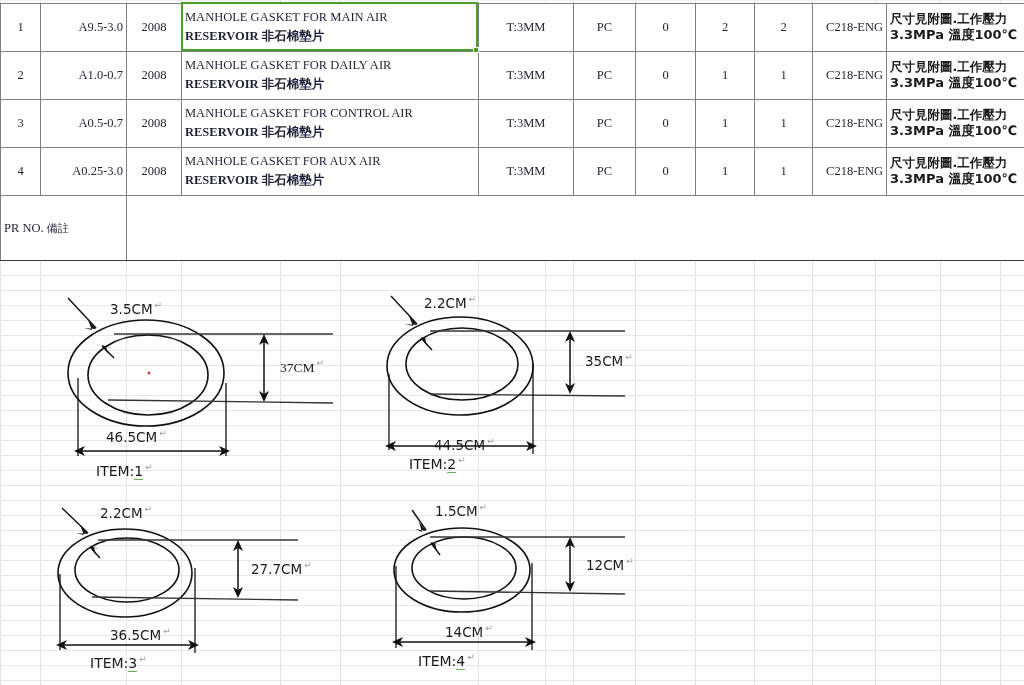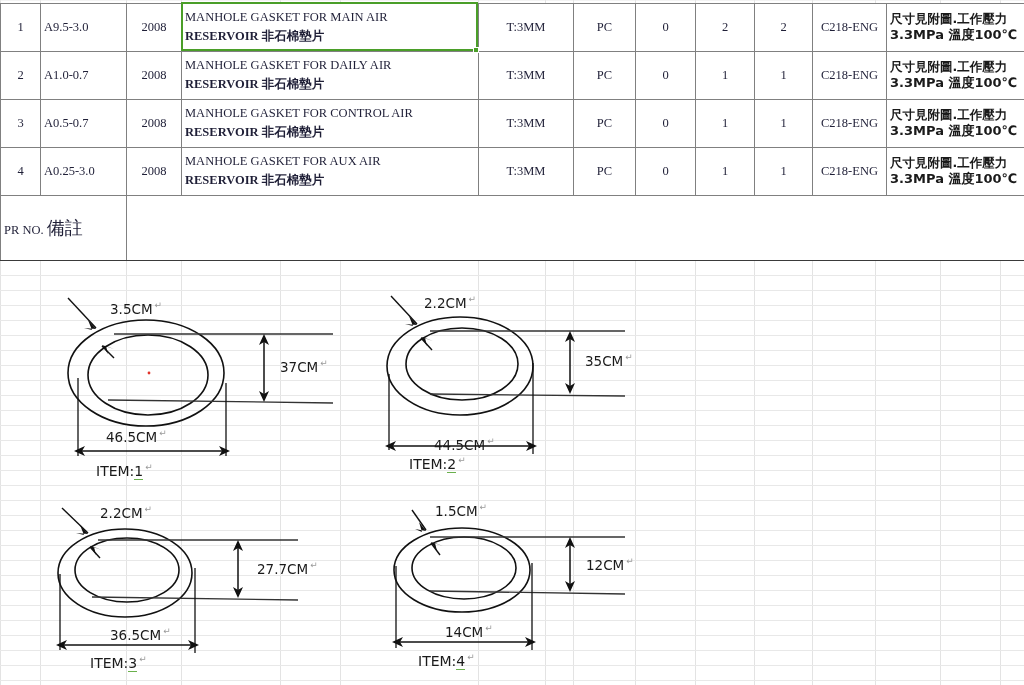--- a/index.html
+++ b/index.html
@@ -25,47 +25,47 @@
     font-family:"Liberation Serif", serif;
     font-size:12.5px;
     color:#1f1f37;
     padding:0 3px;
     vertical-align:middle;
     background:#ffffff;
     height:48px;
     box-sizing:border-box;
   }
   td.c-no{width:40px;text-align:center;}
-  td.c-code{width:86px;text-align:left;}
+  td.c-code{width:86px;text-align:right;}
   td.c-year{width:55px;text-align:center;}
   td.c-desc{width:297px;text-align:left;line-height:1.42;padding-left:5px;}
   td.c-spec{width:95px;text-align:center;}
   td.c-unit{width:62px;text-align:center;}
   td.c-q1{width:60px;text-align:center;}
   td.c-q2{width:59px;text-align:center;}
   td.c-q3{width:58px;text-align:center;background:#ffff00;}
-  td.c-drw{width:74px;text-align:center;font-size:12px;}
+  td.c-drw{width:74px;text-align:right;font-size:12px;}
   td.c-rem{width:149px;text-align:left;padding-left:4px;font-weight:bold;}
 
   .desc-en{display:block;}
   .desc-cn{font-family:"DejaVu Sans", sans-serif;font-size:12.5px;}
   .desc-line2{display:block;font-weight:bold;}
 
   .rem-l1{display:block;font-family:"DejaVu Sans", sans-serif;font-size:12.5px;line-height:1.25;color:#1a1a1a;}
   .rem-l2{display:block;font-family:"DejaVu Sans", sans-serif;font-size:13px;line-height:1.3;color:#1a1a1a;}
 
   
   tr.prrow td{height:65px;border-top:1px solid #555;border-bottom:1.6px solid #3a3a3a;}
   td.pr-label{
     width:126px;text-align:left;padding-left:4px;vertical-align:middle;
     border-right:1.6px solid #3a3a3a;border-left:1px solid #808080;
   }
   td.pr-blank{border-left:none;}
   .pr-txt{font-family:"Liberation Serif", serif;font-size:12.5px;}
-  .pr-cn{font-family:Liberation Serif, serif;font-size:18px;text-align:center;}
+  .pr-cn{font-family:Liberation Serif, serif;font-size:11px;text-align:center;}
 
   
   #selbox{
     position:absolute;left:181px;top:2px;width:297px;height:49px;
     border:2.2px solid #4a9e28;box-sizing:border-box;z-index:6;pointer-events:none;
   }
   #selhandle{
     position:absolute;left:473px;top:47px;width:6px;height:6px;
     background:#4a9e28;border:1px solid #ffffff;box-sizing:border-box;z-index:7;
   }
@@ -258,21 +258,21 @@
       <line x1="216" y1="50" x2="216" y2="110" stroke="#111" stroke-width="1.5"></line>
       <polygon points="216,46 211,57 216,54 221,57" fill="#111"></polygon>
       <polygon points="216,114 211,103 216,106 221,103" fill="#111"></polygon>
       <line x1="30" y1="90" x2="30" y2="168" stroke="#111" stroke-width="1.3"></line>
       <line x1="178" y1="95" x2="178" y2="168" stroke="#111" stroke-width="1.3"></line>
       <line x1="30" y1="163" x2="178" y2="163" stroke="#111" stroke-width="1.5"></line>
       <polygon points="26,163 37,158 34,163 37,168" fill="#111"></polygon>
       <polygon points="182,163 171,158 174,163 171,168" fill="#111"></polygon>
     </svg>
     <div class="dimtext" style="left:62px;top:12px;"><span>3.5CM</span><span class="tick">↵</span></div>
-    <div class="dimtext" style="left:232px;top:70px;"><span>37CM</span><span class="tick">↵</span></div>
+    <div class="dimtext" style="left:232px;top:70px;font-family:Liberation Serif, serif;"><span>37CM</span><span class="tick">↵</span></div>
     <div class="dimtext" style="left:58px;top:140px;"><span>46.5CM</span><span class="tick">↵</span></div>
     <div class="itemlabel" style="left:48px;top:174px;"><span>ITEM:</span><span class="num">1</span><span class="tick">↵</span></div>
   </div>
 
   <div class="drawing" style="left:385px;top:288px;">
     <svg width="300" height="195" viewBox="0 0 300 195">
       <ellipse cx="75" cy="78" rx="73" ry="49" fill="none" stroke="#111" stroke-width="1.6"></ellipse>
       <ellipse cx="77" cy="76" rx="56" ry="36" fill="none" stroke="#111" stroke-width="1.6"></ellipse>
       <line x1="6" y1="8" x2="32" y2="36" stroke="#111" stroke-width="1.4"></line>
       <polygon points="32,37 24,28 28,38 20,36" fill="#111"></polygon>
@@ -308,21 +308,21 @@
       <line x1="190" y1="46" x2="190" y2="96" stroke="#111" stroke-width="1.5"></line>
       <polygon points="190,42 185,53 190,50 195,53" fill="#111"></polygon>
       <polygon points="190,100 185,89 190,92 195,89" fill="#111"></polygon>
       <line x1="12" y1="76" x2="12" y2="152" stroke="#111" stroke-width="1.3"></line>
       <line x1="147" y1="70" x2="147" y2="155" stroke="#111" stroke-width="1.3"></line>
       <line x1="12" y1="147" x2="147" y2="147" stroke="#111" stroke-width="1.5"></line>
       <polygon points="8,147 19,142 16,147 19,152" fill="#111"></polygon>
       <polygon points="151,147 140,142 143,147 140,152" fill="#111"></polygon>
     </svg>
     <div class="dimtext" style="left:52px;top:6px;"><span>2.2CM</span><span class="tick">↵</span></div>
-    <div class="dimtext" style="left:209px;top:62px;"><span>27.7CM</span><span class="tick">↵</span></div>
+    <div class="dimtext" style="left:203px;top:62px;"><span>27.7CM</span><span class="tick">↵</span></div>
     <div class="dimtext" style="left:62px;top:128px;"><span>36.5CM</span><span class="tick">↵</span></div>
     <div class="itemlabel" style="left:42px;top:156px;"><span>ITEM:</span><span class="num">3</span><span class="tick">↵</span></div>
   </div>
 
   <div class="drawing" style="left:390px;top:498px;">
     <svg width="300" height="180" viewBox="0 0 300 180">
       <ellipse cx="72" cy="72" rx="68" ry="42" fill="none" stroke="#111" stroke-width="1.6"></ellipse>
       <ellipse cx="74" cy="70" rx="52" ry="31" fill="none" stroke="#111" stroke-width="1.6"></ellipse>
       <line x1="22" y1="12" x2="36" y2="32" stroke="#111" stroke-width="1.4"></line>
       <polygon points="36,33 29,24 32,34 25,31" fill="#111"></polygon>

